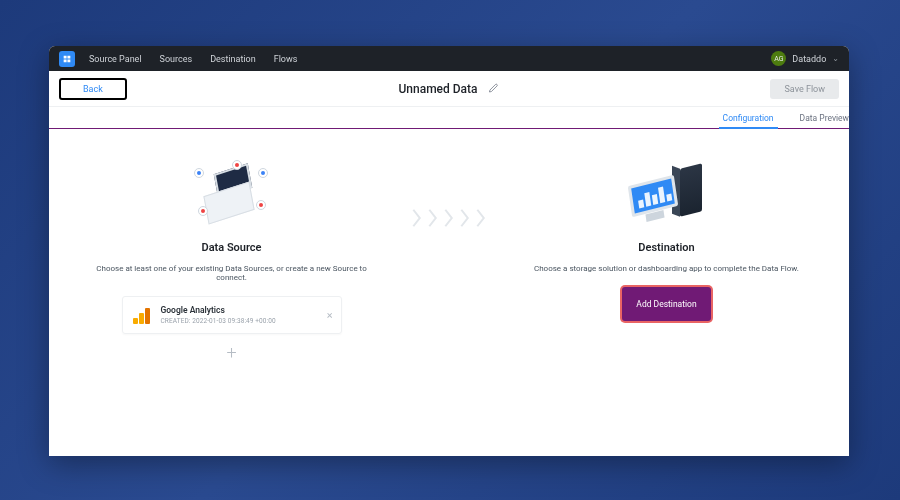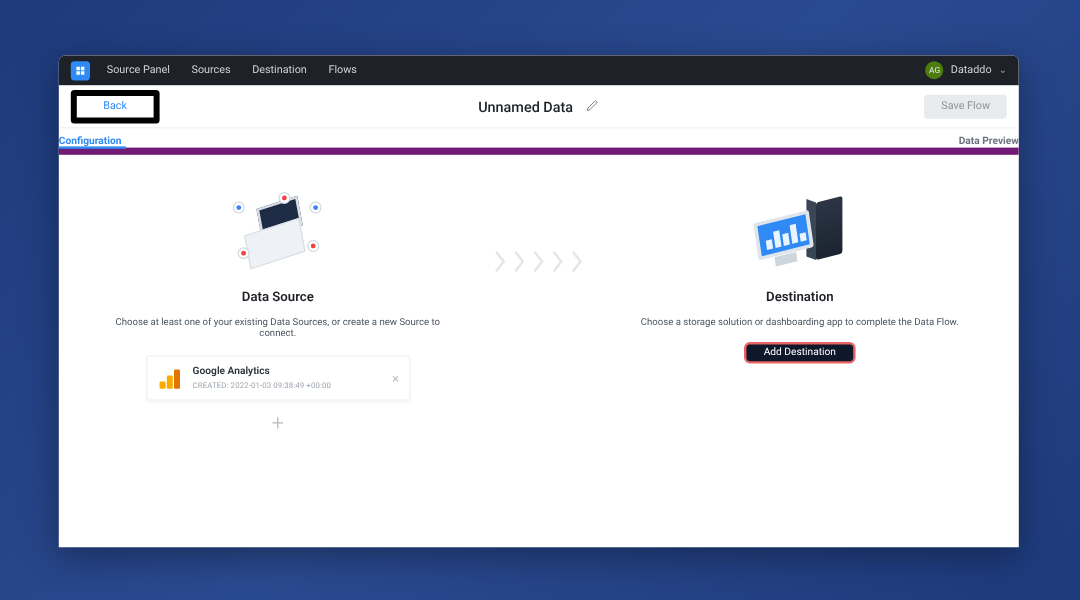--- a/index.html
+++ b/index.html
@@ -9,28 +9,28 @@
   .topnav { height: 25px; background: #1e2228; display:flex; align-items:center; padding: 0 10px; color:#cfd3d8; font-size:9px; }
   .logo { width:16px; height:16px; background:#2f8af5; border-radius:3px; display:flex; align-items:center; justify-content:center; margin-right:14px; }
   .logo svg { width:10px; height:10px; fill:#fff; }
   .nav-links { display:flex; gap:18px; }
   .nav-links span { cursor:pointer; }
   .nav-right { margin-left:auto; display:flex; align-items:center; gap:6px; }
   .avatar { width:15px; height:15px; border-radius:50%; background:#4d7c0f; color:#e7e9eb; font-size:7px; display:flex; align-items:center; justify-content:center; }
   .chev { font-size:8px; color:#8d939a; }
   
   .headerbar { height: 36px; border-bottom:1px solid #eef0f2; display:flex; align-items:center; padding:0 10px; position:relative; }
-  .back-btn { border:5px solid #000000; color:#2f8af5; background:#fff; font-size:9px; padding:4px 22px; border-radius:3px; cursor:pointer; }
+  .back-btn { border:2px solid #000000; color:#2f8af5; background:#fff; font-size:9px; padding:4px 22px; border-radius:3px; cursor:pointer; }
   .flow-title { position:absolute; left:50%; transform:translateX(-50%); display:flex; align-items:center; gap:10px; }
   .flow-title h1 { font-size:12px; font-weight:500; color:#1e2228; }
   .edit-icon { color:#6b7280; }
   .edit-icon svg { width:12px; height:12px; stroke:#6b7280; fill:none; stroke-width:1.5; }
   .save-btn { margin-left:auto; background:#e8eaec; color:#8d939a; font-size:9px; padding:5px 14px; border:none; border-radius:3px; cursor:default; }
   
-  .tabs { height:22px; display:flex; justify-content:space-between; gap:26px; border-bottom:6px solid #701a75;font-weight:bold; }
+  .tabs { height:22px; display:flex; justify-content:flex-end; gap:26px; border-bottom:1px solid #701a75; }
   .tab { font-size:8.5px; color:#6b7280; padding-top:6px; cursor:pointer; position:relative; }
   .tab.active { color:#2f8af5; }
   .tab.active::after { content:""; position:absolute; left:-4px; right:-4px; bottom:-1px; height:2px; background:#2f8af5; }
   
   .main { display:flex; padding: 28px 40px 0; gap: 30px; align-items:flex-start; }
   .col { flex:1; display:flex; flex-direction:column; align-items:center; }
   .illus { width:100px; height:80px; display:flex; align-items:center; justify-content:center; }
   .col h2 { font-size:11px; font-weight:600; color:#1e2228; margin-top:4px; }
   .col p { font-size:8px; color:#4a5560; margin-top:10px; text-align:center; max-width:280px; }
   
@@ -41,21 +41,21 @@
   .ga-icon .b3 { position:absolute; left:12px; bottom:0; width:5px; height:16px; background:#e37400; border-radius:1px;}
   .src-txt .name { font-size:8.5px; font-weight:600; color:#2a3138; }
   .src-txt .meta { font-size:6.5px; color:#9aa2ab; margin-top:2px; letter-spacing:.1px;}
   .src-close { position:absolute; right:8px; color:#b5bcc4; font-size:11px; cursor:pointer; }
   .add-more { margin-top:10px; color:#b5bcc4; font-size:18px; font-weight:300; cursor:pointer; line-height:1;}
   
   .arrow-lane { width:90px; display:flex; align-items:center; justify-content:center; margin-top:50px; gap:2px;}
   .arrow-lane svg { width:14px; height:22px; }
   .arrow-lane svg path { fill:none; stroke:#e2e6ea; stroke-width:2.2; }
   
-  .add-dest { margin-top:14px; background:#0f172a; color:#fff; font-size:8.5px; padding:2px 14px; border:none; border-radius:3px; cursor:pointer; box-shadow: 0 0 0 2px rgba(229,73,73,.85); text-align: center; }
+  .add-dest { margin-top:14px; background:#701a75; color:#fff; font-size:8.5px; padding:12px 14px; border:none; border-radius:3px; cursor:pointer; box-shadow: 0 0 0 2px rgba(229,73,73,.85); text-align: center; }
   
   .iso-laptop { position:relative; width:80px; height:70px; }
   .iso-laptop .base { position:absolute; left:14px; top:26px; width:46px; height:30px; background:#eef2f6; transform: skewY(-18deg) skewX(10deg); border:1px solid #d8dee4; }
   .iso-laptop .screen { position:absolute; left:24px; top:6px; width:34px; height:26px; background:#1e2b44; transform: skewY(-18deg) skewX(10deg); border:2px solid #d8dee4;}
   .iso-laptop .dot { position:absolute; width:10px; height:10px; border:1.5px solid #cfd7df; border-radius:50%; background:#fff;}
   .iso-laptop .dot::after{content:""; position:absolute; inset:2px; border-radius:50%; }
   .iso-laptop .d1{ left:2px; top:6px;} .iso-laptop .d1::after{background:#3b82f6;}
   .iso-laptop .d2{ left:40px; top:-2px;} .iso-laptop .d2::after{background:#ef4444;}
   .iso-laptop .d3{ left:66px; top:6px;} .iso-laptop .d3::after{background:#3b82f6;}
   .iso-laptop .d4{ left:6px; top:44px;} .iso-laptop .d4::after{background:#ef4444;}

